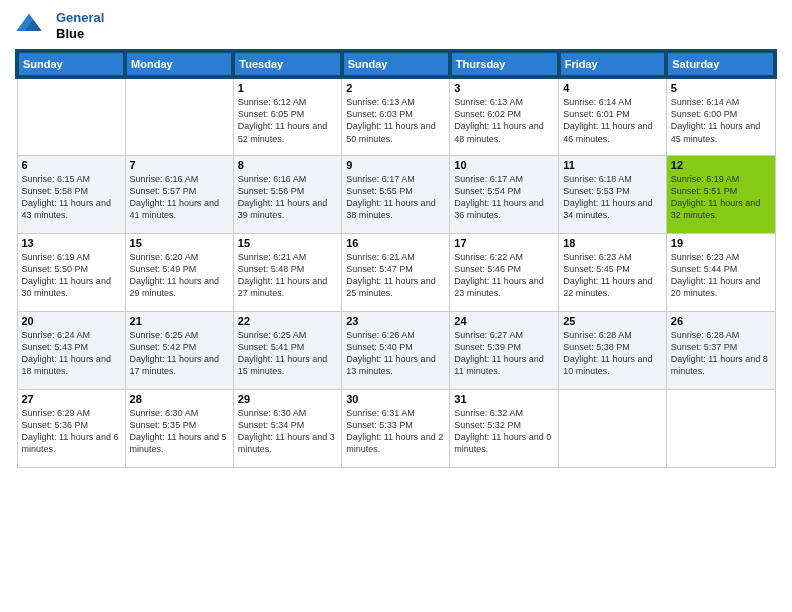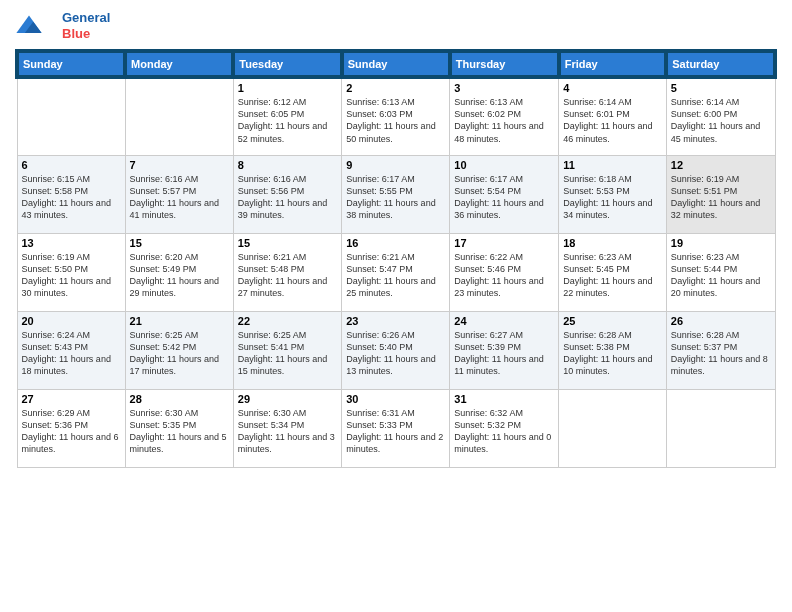--- a/index.html
+++ b/index.html
@@ -17,22 +17,21 @@
       padding: 10px 15px;
     }
     .header {
       display: flex;
       justify-content: space-between;
       align-items: flex-start;
       margin-bottom: 8px;
     }
     .logo {
       display: flex;
-      align-items: center;
-      gap: 19px;
+      gap: 13px;
     }
     .logo-text {
       font-size: 13px;
       font-weight: bold;
       color: #333;
       line-height: 1.2;
     }
     .logo-text span {
       color: #1a5fa8;
     }
@@ -97,21 +96,21 @@
 
 <div class="page">
   <div class="header">
     <div class="logo">
       <svg class="logo-icon" viewBox="0 0 40 40">
         <polygon points="20,5 38,30 2,30" fill="#2b7cd3"></polygon>
         <polygon points="26,14 38,30 14,30" fill="#1a5fa8"></polygon>
       </svg>
       <div class="logo-text">
         <div><span>General</span></div>
-        <div style="color:#ef4444">Blue</div>
+        <div style="color:#000000">Blue</div>
       </div>
     </div>
     <div class="title-area">
       <div class="month-title"></div>
       <div class="subtitle"></div>
     </div>
   </div>
 
   <table>
     <thead>
@@ -190,21 +189,21 @@
             <div class="day-info" style="white-space: pre-line;">Sunrise: 6:17 AM
 Sunset: 5:54 PM
 Daylight: 11 hours and 36 minutes.</div>
           </td>
           <td style="background: rgb(240, 244, 248);">
             <span class="day-num">11</span>
             <div class="day-info" style="white-space: pre-line;">Sunrise: 6:18 AM
 Sunset: 5:53 PM
 Daylight: 11 hours and 34 minutes.</div>
           </td>
-          <td style="background: #e5e5e5;">
+          <td style="background: #84cc16;">
             <span class="day-num">12</span>
             <div class="day-info" style="white-space: pre-line;">Sunrise: 6:19 AM
 Sunset: 5:51 PM
 Daylight: 11 hours and 32 minutes.</div>
           </td>
         </tr>
         <tr>
           <td>
             <span class="day-num">13</span>
             <div class="day-info" style="white-space: pre-line;">Sunrise: 6:19 AM

